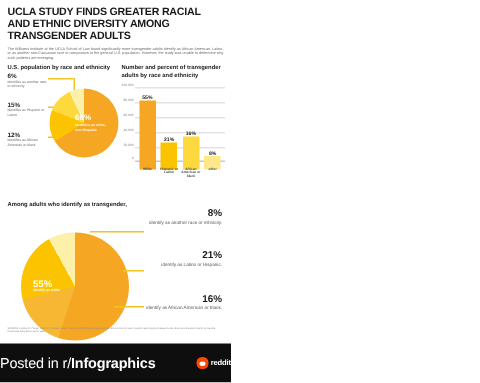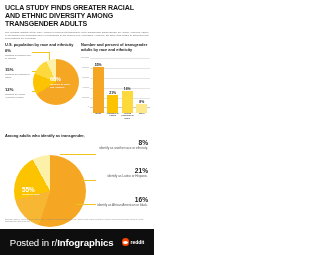--- a/index.html
+++ b/index.html
@@ -91,21 +91,21 @@
 
   .source {
     position:absolute; left:5px; right:5px; top:219px;
     font-size:1.65px; line-height:2.05px; color:#8d8d8d;
   }
 
   
   .footer {
     position:absolute; left:0; bottom:0; width:154px; height:26px;
     background:#0e0e0e; display:flex; align-items:center;
-    justify-content:center; gap:8px;
+    justify-content:space-between; gap:8px;
   }
   .footer-text { color:#fff; font-size:9.6px; letter-spacing:-0.1px; }
   .footer-text b { font-weight:bold; }
   .reddit-badge { display:flex; align-items:center; gap:1.7px; }
   .reddit-mark {
     width:7.4px; height:7.4px; border-radius:50%;
     background:#ff4500; position:relative;
   }
   .reddit-mark::after {
     content:""; position:absolute; left:1.3px; top:2.3px;

